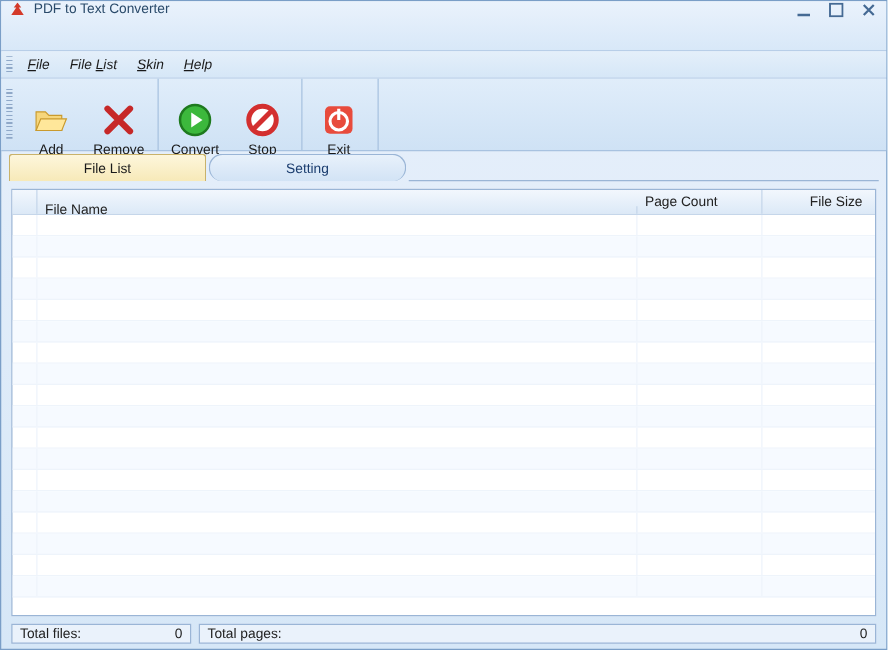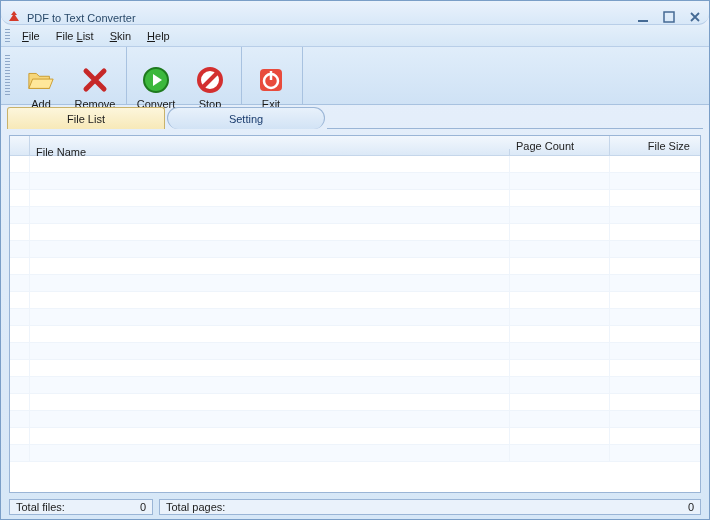--- a/index.html
+++ b/index.html
@@ -1,28 +1,28 @@
 <!DOCTYPE html>
 <html><head>
 <meta charset="utf-8">
 <style>
 * { margin: 0; padding: 0; box-sizing: border-box; font-family: Tahoma, Arial, sans-serif; font-size: 11px; }
 body { width: 710px; height: 520px; background: #d6e7f7; overflow: hidden; }
 
 .window { width: 710px; height: 520px; border: 1px solid #7a9ec7; background: linear-gradient(#e8f0fb, #d6e7f7); display: flex; flex-direction: column; }
 
-.titlebar { height: 24px; background: linear-gradient(#eaf2fc, #d8e8f8); display: flex; align-items: flex-end; padding: 0 6px; border-bottom: 1px solid #b8cee8; border-radius: 11px; }
+.titlebar { height: 40px; background: linear-gradient(#eaf2fc, #d8e8f8); display: flex; align-items: flex-start; padding: 0 6px; border-bottom: 1px solid #b8cee8; }
 .titlebar .app-icon { width: 14px; height: 14px; margin-right: 6px; display: flex; align-items: center; justify-content: center; }
 .titlebar .title { color: #2a4a6a; flex: 1; }
 .titlebar .win-controls { display: flex; gap: 10px; }
 .titlebar .win-controls span { width: 16px; height: 14px; display: flex; align-items: center; justify-content: center; color: #456a94; cursor: pointer; }
 
 .menubar { height: 22px; background: linear-gradient(#e4effa, #d6e7f7); border-bottom: 1px solid #b8cee8; display: flex; align-items: center; padding: 0 4px; }
 .menubar .grip { width: 5px; height: 14px; margin-right: 4px; background: repeating-linear-gradient(to bottom, #8fa8c8 0 1px, transparent 1px 3px); }
-.menubar .menu-item { padding: 1px 8px; color: #1a1a1a; cursor: pointer; }
+.menubar .menu-item { padding: 1px 8px; color: #1a1a1a; cursor: pointer; font-style: italic; }
 .menubar .menu-item .ul { text-decoration: underline; }
 
 .toolbar { height: 58px; background: linear-gradient(#e0edfa, #cfe2f5); border-bottom: 1px solid #a8c2e0; display: flex; align-items: stretch; padding: 0 2px; }
 .toolbar .grip { width: 5px; height: 40px; margin: 8px 4px 0 2px; background: repeating-linear-gradient(to bottom, #8fa8c8 0 1px, transparent 1px 3px); }
 .toolbar .tool-group { display: flex; align-items: center; border-right: 1px solid #a8c2e0; padding-right: 4px; margin-right: 2px; }
 .toolbar .tool-group:last-child { border-right: 1px solid #a8c2e0; }
 .toolbar .tbtn { width: 54px; height: 54px; display: flex; flex-direction: column; align-items: center; justify-content: center; cursor: pointer; gap: 4px; margin-top: 24px; }
 .toolbar .tbtn .icon { width: 28px; height: 28px; display: flex; align-items: center; justify-content: center; }
 .toolbar .tbtn .lbl { color: #1a1a1a; }
 

